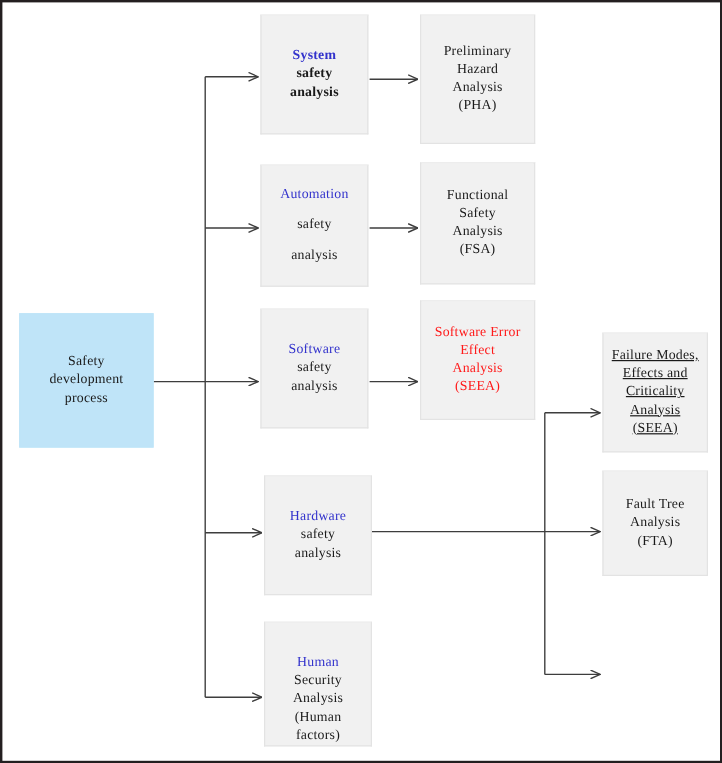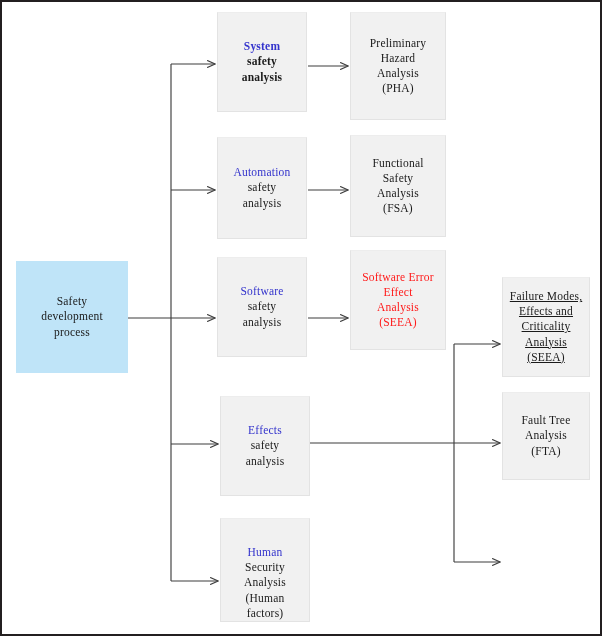--- a/index.html
+++ b/index.html
@@ -94,34 +94,34 @@
       <span class="ln">development</span>
       <span class="ln">process</span>
     </div>
 
   <div class="node grey" style="left: 215px; top: 10px; width: 90px; height: 100px; font-weight: bold;">
       <span class="ln hl-blue">System</span>
       <span class="ln">safety</span>
       <span class="ln">analysis</span>
     </div>
 
-  <div class="node grey" style="left: 215px; top: 135px; width: 90px; height: 102px;">
+  <div class="node grey" style="left: 215px; top: 135px; width: 90px; height: 102px; gap: 10px;">
       <span class="ln hl-blue">Automation</span>
       <span class="ln">safety</span>
       <span class="ln">analysis</span>
     </div>
 
   <div class="node grey" style="left: 215px; top: 255px; width: 90px; height: 100px;">
       <span class="ln hl-blue">Software</span>
       <span class="ln">safety</span>
       <span class="ln">analysis</span>
     </div>
 
   <div class="node grey" style="left: 218px; top: 394px; width: 90px; height: 100px;">
-      <span class="ln hl-blue">Effects</span>
+      <span class="ln hl-blue">Hardware</span>
       <span class="ln">safety</span>
       <span class="ln">analysis</span>
     </div>
 
   <div class="node grey" style="left: 218px; top: 516px; width: 90px; height: 104px; justify-content: flex-end;">
       <span class="ln hl-blue">Human</span>
       <span class="ln">Security</span>
       <span class="ln">Analysis</span>
       <span class="ln">(Human</span>
       <span class="ln">factors)</span>

